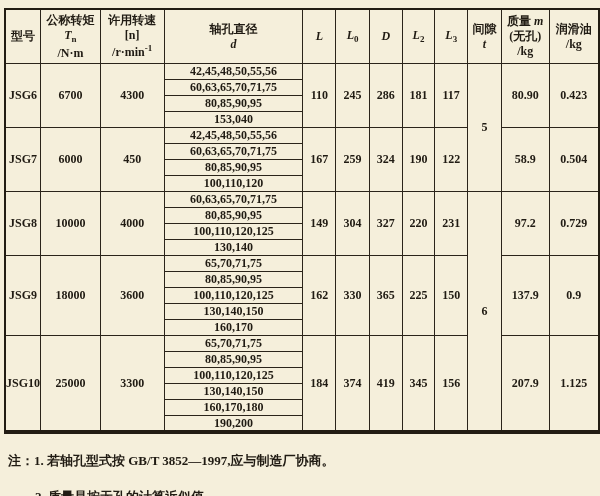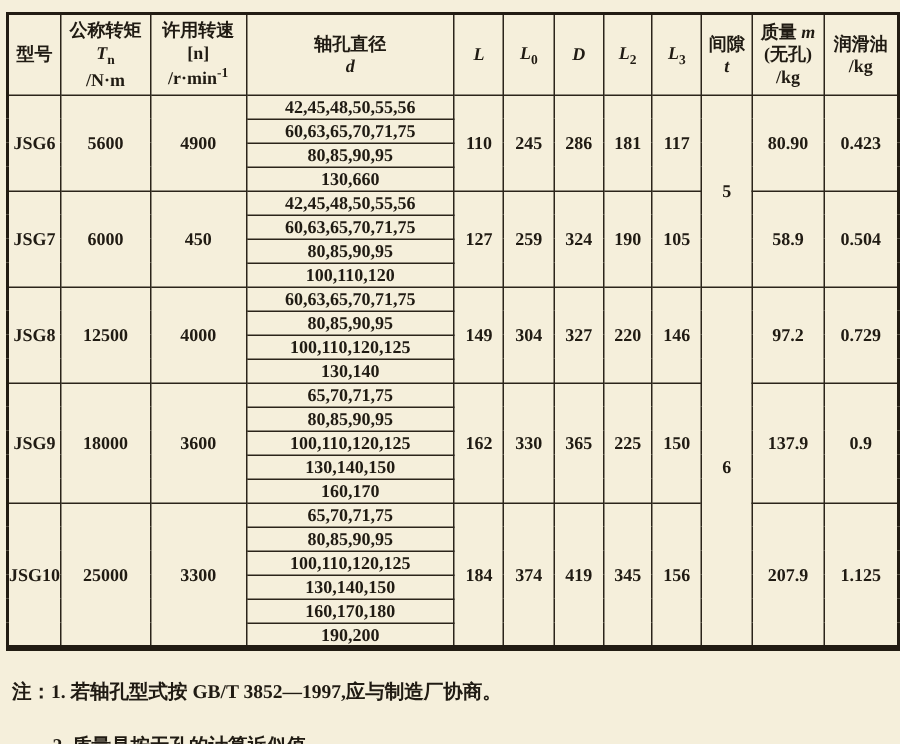--- a/index.html
+++ b/index.html
@@ -101,73 +101,73 @@
         </th>
         <th>
           <div>润滑油</div>
           <div>/kg</div>
         </th>
       </tr>
     </thead>
     <tbody>
         <tr>
           <td rowspan="4">JSG6</td>
-          <td rowspan="4">5600</td>
-          <td rowspan="4">4900</td>
+          <td rowspan="4">6700</td>
+          <td rowspan="4">4300</td>
           <td>42,45,48,50,55,56</td>
           <td rowspan="4">110</td>
           <td rowspan="4">245</td>
           <td rowspan="4">286</td>
           <td rowspan="4">181</td>
           <td rowspan="4">117</td>
           <td rowspan="8">5</td>
           <td rowspan="4">80.90</td>
           <td rowspan="4">0.423</td>
         </tr>
         <tr>
           <td>60,63,65,70,71,75</td>
         </tr>
         <tr>
           <td>80,85,90,95</td>
         </tr>
         <tr>
-          <td>130,660</td>
+          <td>153,040</td>
         </tr>
         <tr>
           <td rowspan="4">JSG7</td>
           <td rowspan="4">6000</td>
           <td rowspan="4">450</td>
           <td>42,45,48,50,55,56</td>
-          <td rowspan="4">127</td>
+          <td rowspan="4">167</td>
           <td rowspan="4">259</td>
           <td rowspan="4">324</td>
           <td rowspan="4">190</td>
-          <td rowspan="4">105</td>
+          <td rowspan="4">122</td>
           <td rowspan="4">58.9</td>
           <td rowspan="4">0.504</td>
         </tr>
         <tr>
           <td>60,63,65,70,71,75</td>
         </tr>
         <tr>
           <td>80,85,90,95</td>
         </tr>
         <tr>
           <td>100,110,120</td>
         </tr>
         <tr>
           <td rowspan="4">JSG8</td>
-          <td rowspan="4">12500</td>
+          <td rowspan="4">10000</td>
           <td rowspan="4">4000</td>
           <td>60,63,65,70,71,75</td>
           <td rowspan="4">149</td>
           <td rowspan="4">304</td>
           <td rowspan="4">327</td>
           <td rowspan="4">220</td>
-          <td rowspan="4">146</td>
+          <td rowspan="4">231</td>
           <td rowspan="15">6</td>
           <td rowspan="4">97.2</td>
           <td rowspan="4">0.729</td>
         </tr>
         <tr>
           <td>80,85,90,95</td>
         </tr>
         <tr>
           <td>100,110,120,125</td>
         </tr>

